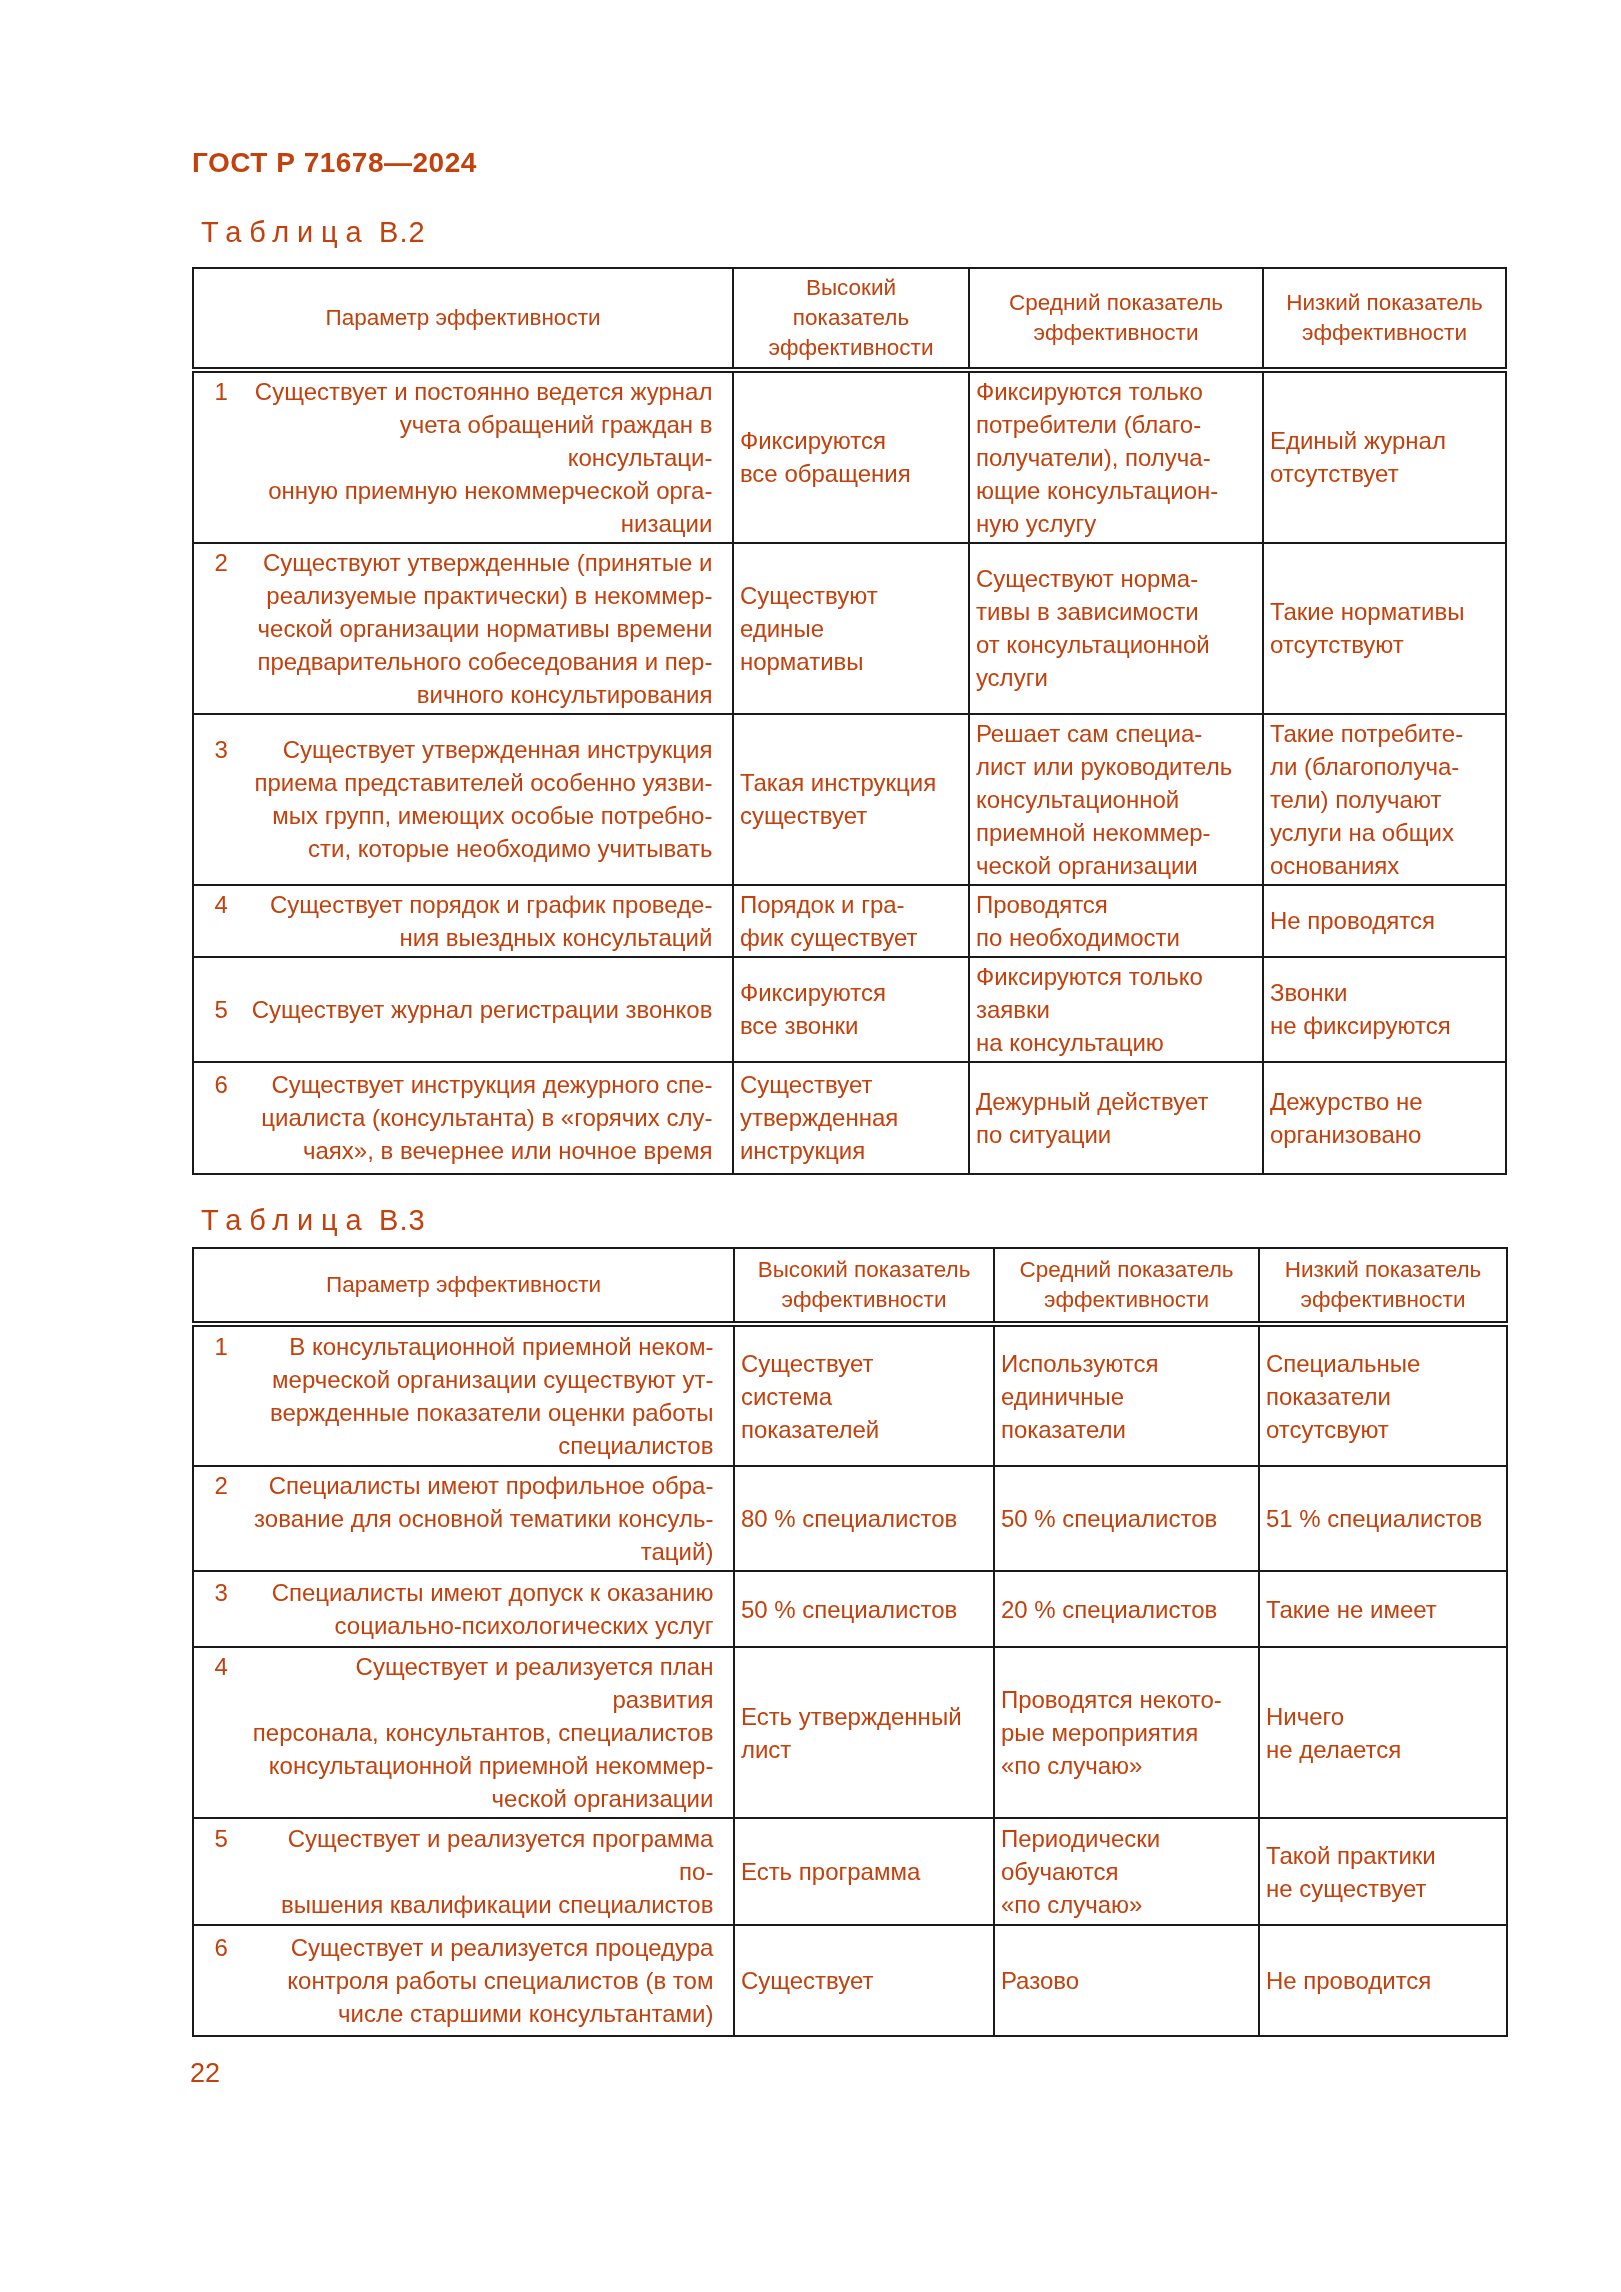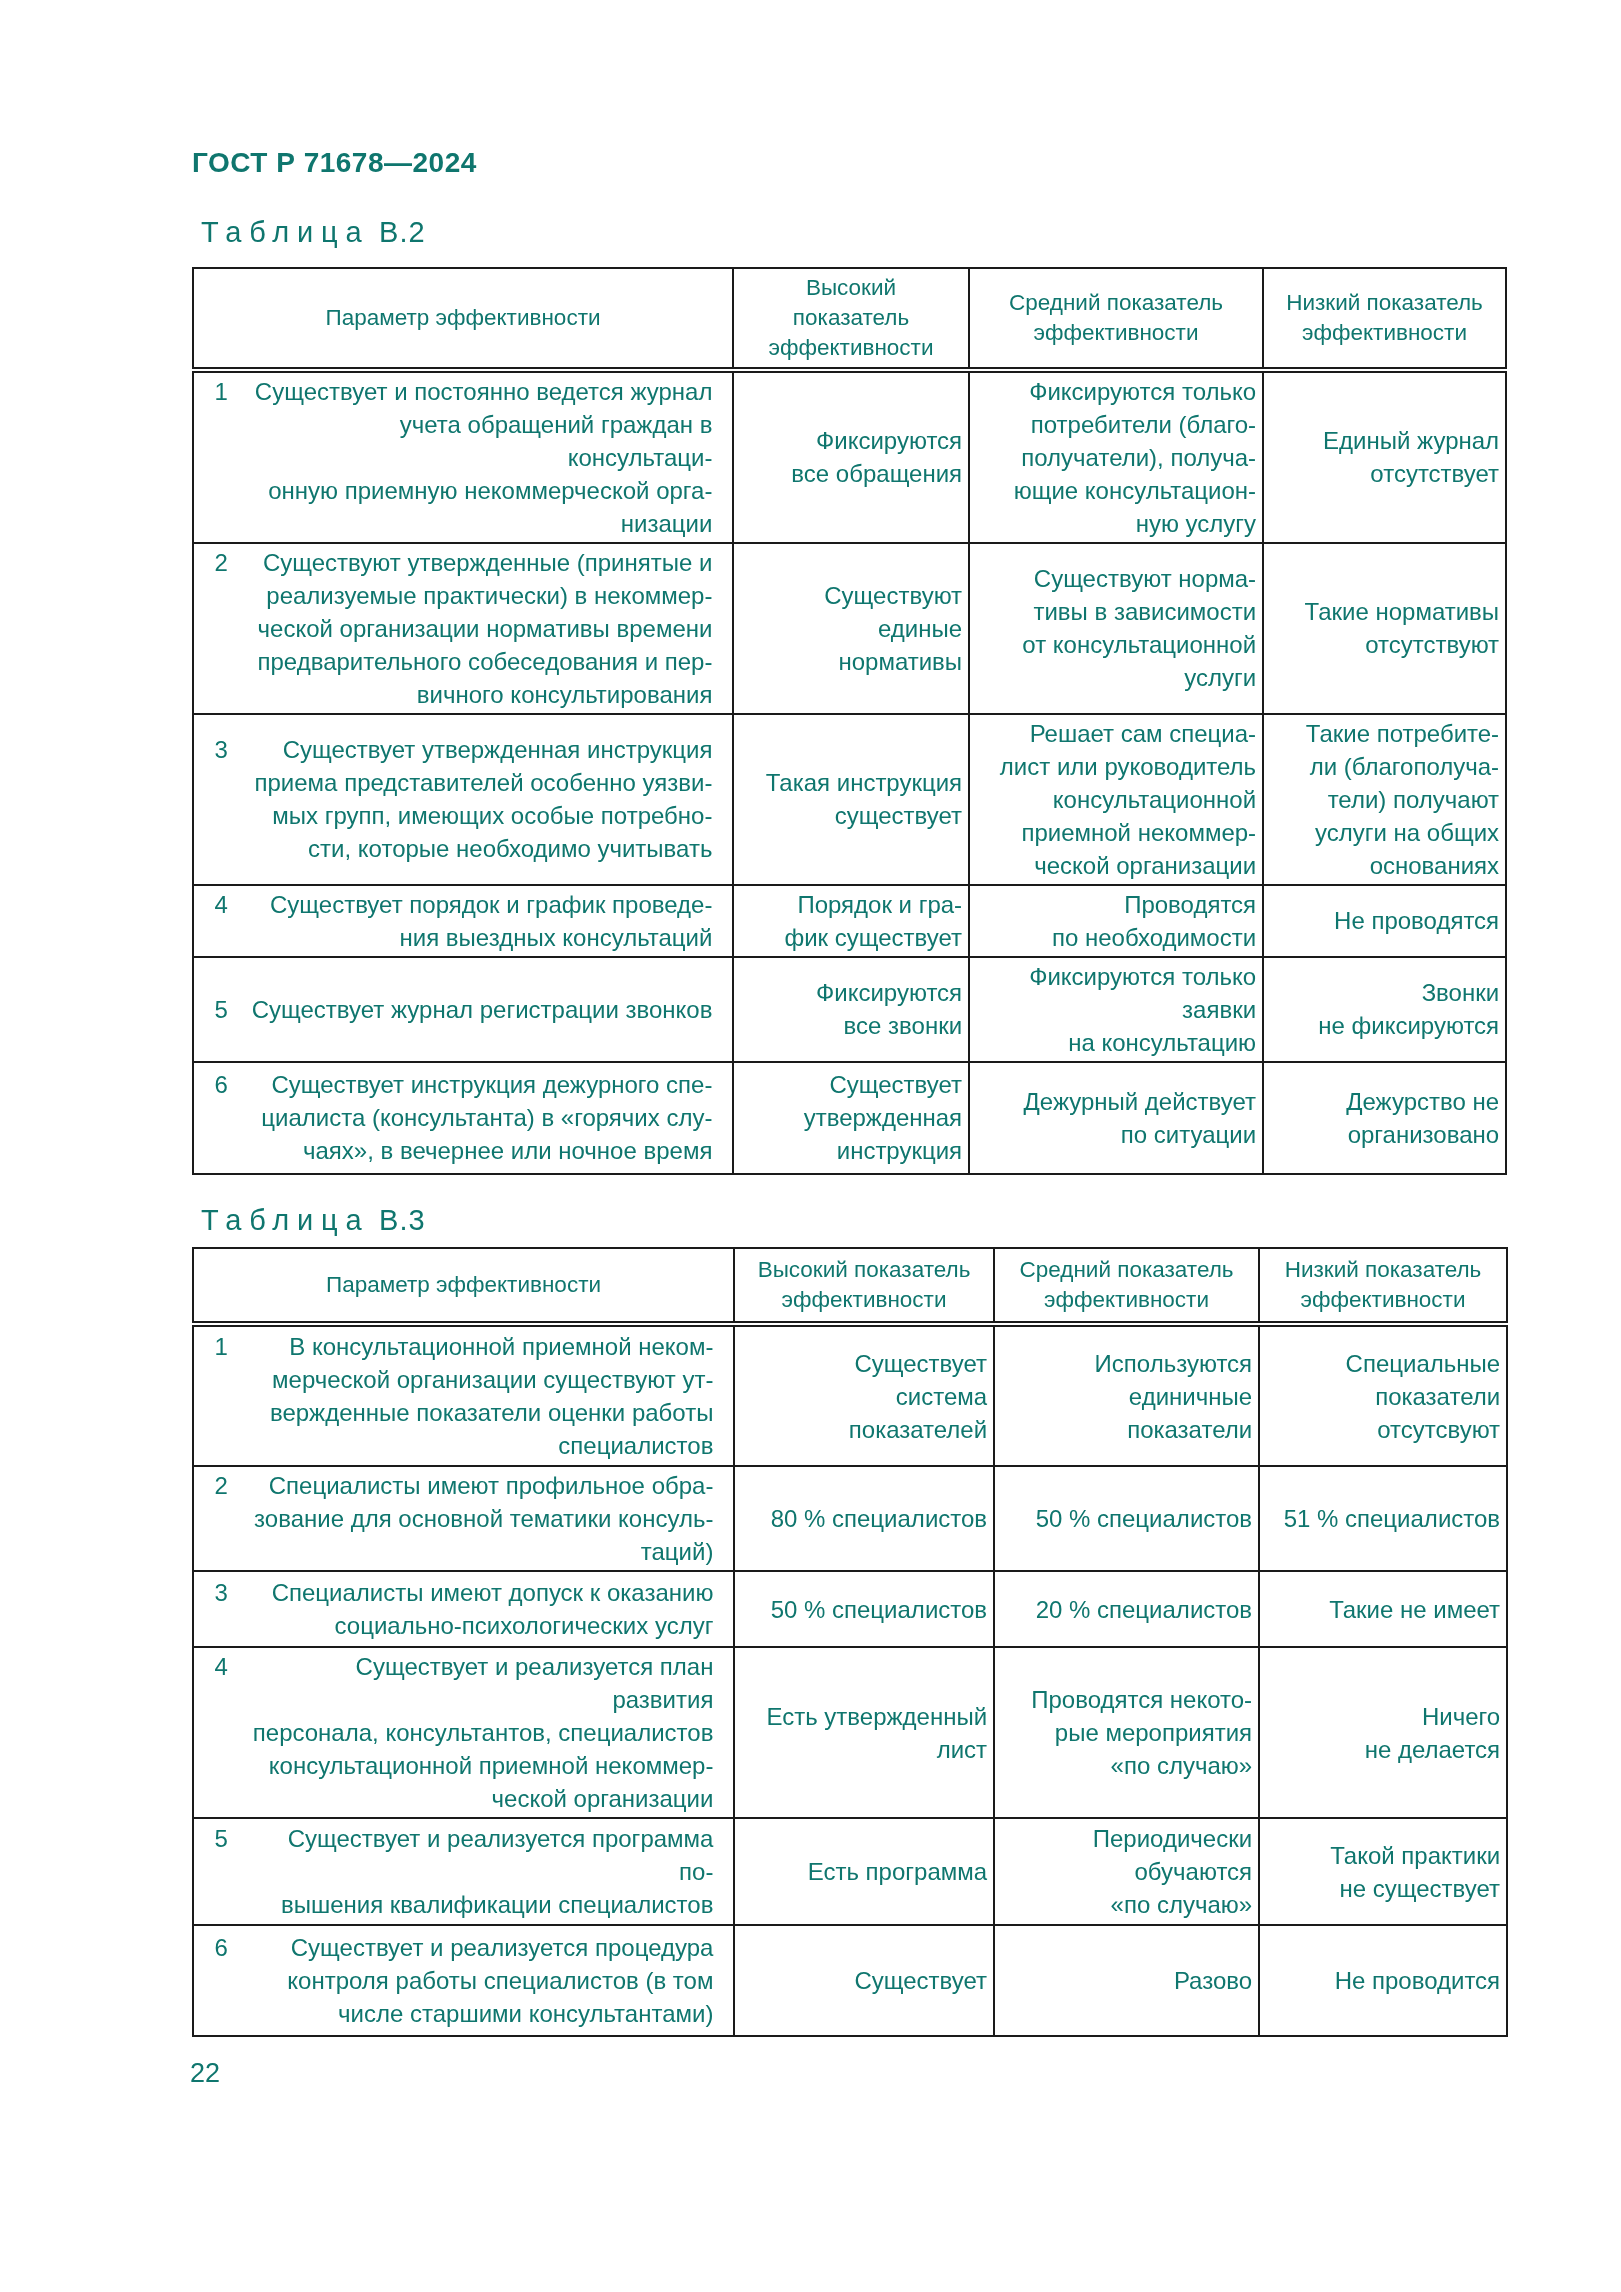--- a/index.html
+++ b/index.html
@@ -1,21 +1,21 @@
 <!DOCTYPE html>
 <html lang="ru"><head>
 <meta charset="utf-8">
 <style>
   html,body{margin:0;padding:0;background:#e8e8e8;}
   .page{
     position:relative;
     width:1621px;height:2293px;
     background:#ffffff;
     font-family:"Liberation Sans","DejaVu Sans",sans-serif;
-    color:#0f766e;
+    color:#c2410c;
     overflow:hidden;
   }
   .doc-title{
     position:absolute;left:192px;top:147px;
     font-size:28px;font-weight:bold;letter-spacing:0.5px;
   }
   .table-label{
     position:absolute;left:193px;
     font-size:29px;
     margin-left:8px;
@@ -39,21 +39,21 @@
     overflow:hidden;
   }
   table.gtable th{
     font-weight:normal;
     font-size:22.5px;
     line-height:30px;
     text-align:center;
     border-bottom:6.9px double #1a1a1a;
     padding:3.9px 5.9px;
   }
-  td.c{text-align:right;}
+  td.c{text-align:left;}
   td.p{padding:3.9px 0;}
   .cellwrap{display:flex;align-items:flex-start;}
   .rownum{
     flex:0 0 49px;
     box-sizing:border-box;
     padding-left:14.7px;
   }
   .ptext{
     flex:1 1 auto;
     padding-right:13.7px;

